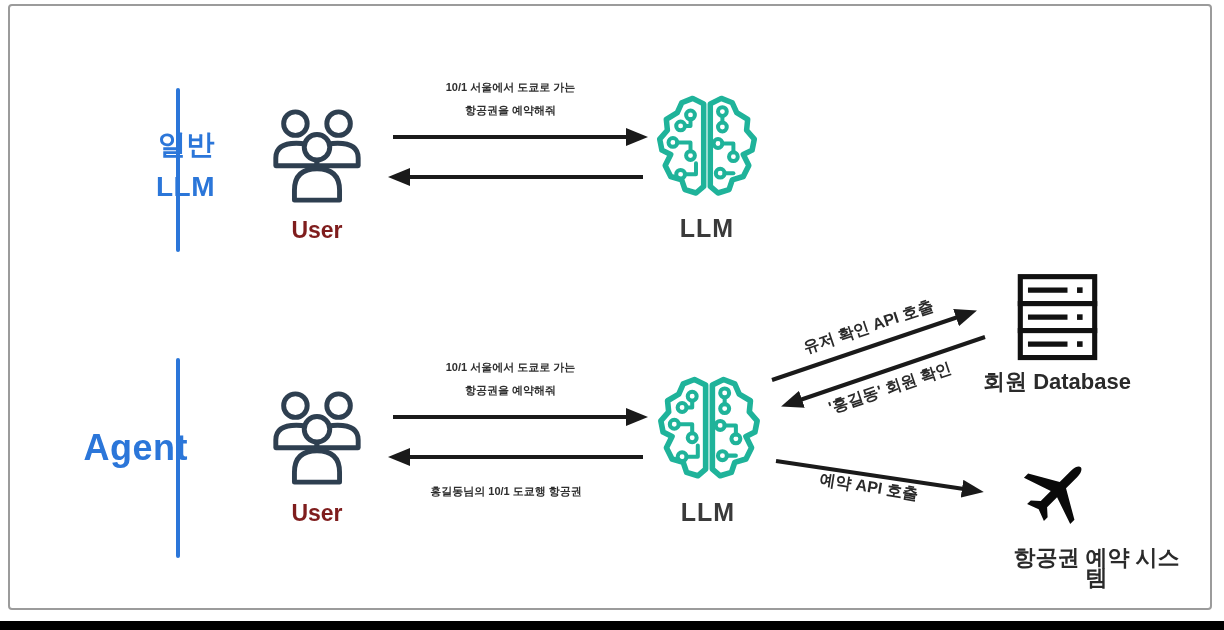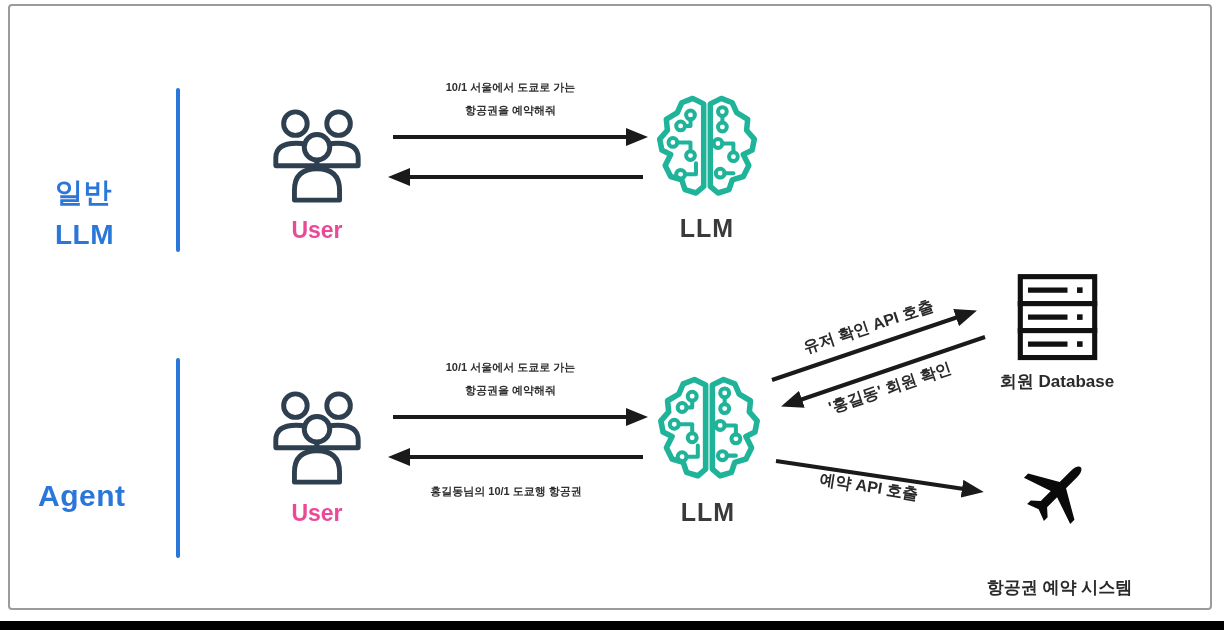--- a/index.html
+++ b/index.html
@@ -8,35 +8,35 @@
     overflow:hidden; font-family:"Liberation Sans","DejaVu Sans",sans-serif;
     -webkit-font-smoothing:antialiased;
   }
   .frame {
     position:absolute; left:8px; top:4px; width:1204px; height:606px;
     border:2px solid #9b9b9b; border-radius:4px; background:#fff; box-sizing:border-box;
   }
   .bottom-bar { position:absolute; left:0; top:621px; width:1224px; height:9px; background:#000; }
   .abs { position:absolute; }
   .section-title {
-    position:absolute; color:#2b76d9; font-weight:700; text-align:left;
-    font-size:28px; line-height:42px; letter-spacing:0.5px;margin-top:48px;
+    position:absolute; color:#2b76d9; font-weight:700; text-align:right;
+    font-size:28px; line-height:42px; letter-spacing:0.5px;
   }
   .vline { position:absolute; width:4px; background:#2b76d9; border-radius:2px; }
   .msg {
     position:absolute; text-align:center; color:#2e2e2e; font-weight:600;
     font-size:11px; line-height:23px;
   }
   .node-label {
-    position:absolute; text-align:center; color:#ec4899; font-weight:600; font-size:23px;
+    position:absolute; text-align:center; color:#7f1d1d; font-weight:600; font-size:23px;
   }
   .llm-caption { color:#3a3a3a; font-size:25px; letter-spacing:1px; }
   .io-label {
     position:absolute; text-align:center; color:#2a2a2a; font-weight:600;
-    font-size:17px; line-height:20px;
+    font-size:22px; line-height:20px;
   }
   .rot { transform-origin:center center; }
   .arrow-overlay { position:absolute; left:0; top:0; pointer-events:none; }
   svg { display:block; }
 </style>
 </head>
 <body>
 
 <div class="canvas">
   <div class="frame"></div>
@@ -84,21 +84,21 @@
         <circle cx="60" cy="45" r="4"></circle>
           <path d="M64,45 H74 V53"></path>
           <circle cx="74" cy="57" r="4"></circle>
         <circle cx="62" cy="72" r="4"></circle>
           <path d="M66,72 H74"></path>
       </g>
     </svg>
   </div>
   <div class="node-label llm-caption" style="left:662px; top:214px; width:90px;">LLM</div>
 
-  <div class="section-title" style="left:38px; top:427px; width:150px; font-size:30px;">Agent</div>
+  <div class="section-title" style="left:38px; top:427px; width:150px; font-size:36px;">Agent</div>
   <div class="vline" style="left:176px; top:358px; height:200px;"></div>
 
   <div class="abs" style="left:266px; top:388px;">
     <svg width="102" height="100" viewBox="0 0 104 100" fill="none" stroke="#2e3f50" stroke-width="5" stroke-linejoin="round">
       <circle cx="30" cy="17" r="12" fill="#fff"></circle>
       <path d="M10,60 L10,52 Q10,37 31,37 Q52,37 52,52 L52,60 Z" fill="#fff"></path>
       <circle cx="74" cy="17" r="12" fill="#fff"></circle>
       <path d="M52,60 L52,52 Q52,37 73,37 Q94,37 94,52 L94,60 Z" fill="#fff"></path>
       <circle cx="52" cy="41" r="13" fill="#fff"></circle>
       <path d="M29,95 L29,85 Q29,63 52,63 Q75,63 75,85 L75,95 Z" fill="#fff"></path>
@@ -158,21 +158,21 @@
       </g>
     </svg>
   </div>
   <div class="io-label" style="left:977px; top:372px; width:160px;">회원 Database</div>
 
   <div class="abs" style="left:1009px; top:446px;">
     <svg width="93" height="93" viewBox="0 0 100 100">
       <path fill="#0a0a0a" transform="rotate(45 50 50)" d="M50,11.6 C52.4,11.6 54.8,15.6 54.8,22 L54.8,38.8 L85.2,56.4 L85.2,62.8 L54.8,52.4 L54.8,67.6 L62.8,74.8 L62.8,80.4 L50,75.6 L37.2,80.4 L37.2,74.8 L45.2,67.6 L45.2,52.4 L14.8,62.8 L14.8,56.4 L45.2,38.8 L45.2,22 C45.2,15.6 47.6,11.6 50,11.6 Z"></path>
     </svg>
   </div>
-  <div class="io-label" style="left:967px; top:548px; width:185px;margin-top:30px;">항공권 예약 시스템</div>
+  <div class="io-label" style="left:1004px; top:548px; width:185px;">항공권 예약 시스템</div>
 
   <div class="io-label rot" style="left:766px; top:317px; width:205px; font-size:16px; transform:rotate(-18.5deg);">유저 확인 API 호출</div>
   <div class="io-label rot" style="left:790px; top:378px; width:200px; font-size:16px; transform:rotate(-18.5deg);">'홍길동' 회원 확인</div>
   <div class="io-label rot" style="left:774px; top:477px; width:190px; font-size:16px; transform:rotate(9deg);">예약 API 호출</div>
 
   <svg class="arrow-overlay" width="1224" height="630" viewBox="0 0 1224 630">
     <defs>
       <marker id="ah" markerUnits="userSpaceOnUse" markerWidth="22" markerHeight="18" refX="2" refY="9" orient="auto">
         <path d="M0,0 L22,9 L0,18 Z" fill="#1a1a1a"></path>
       </marker>

